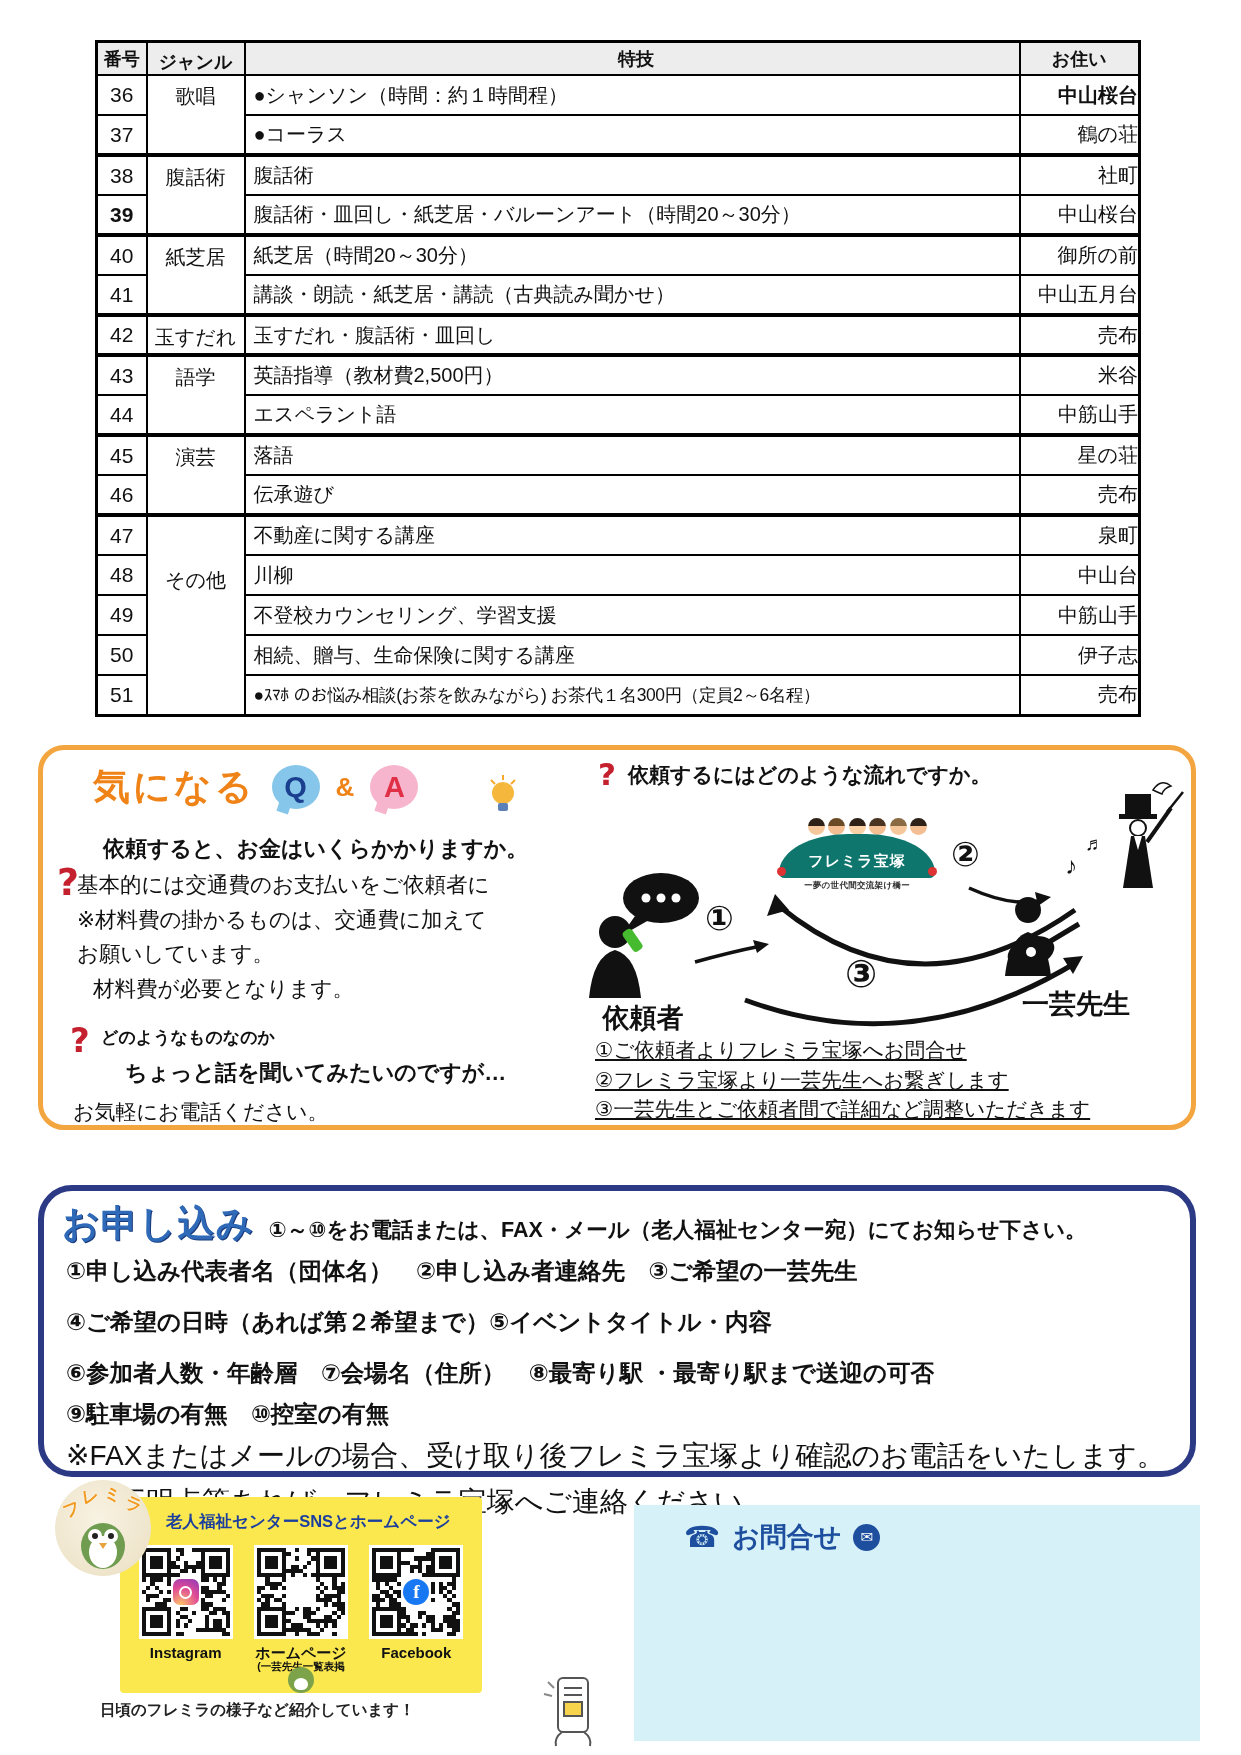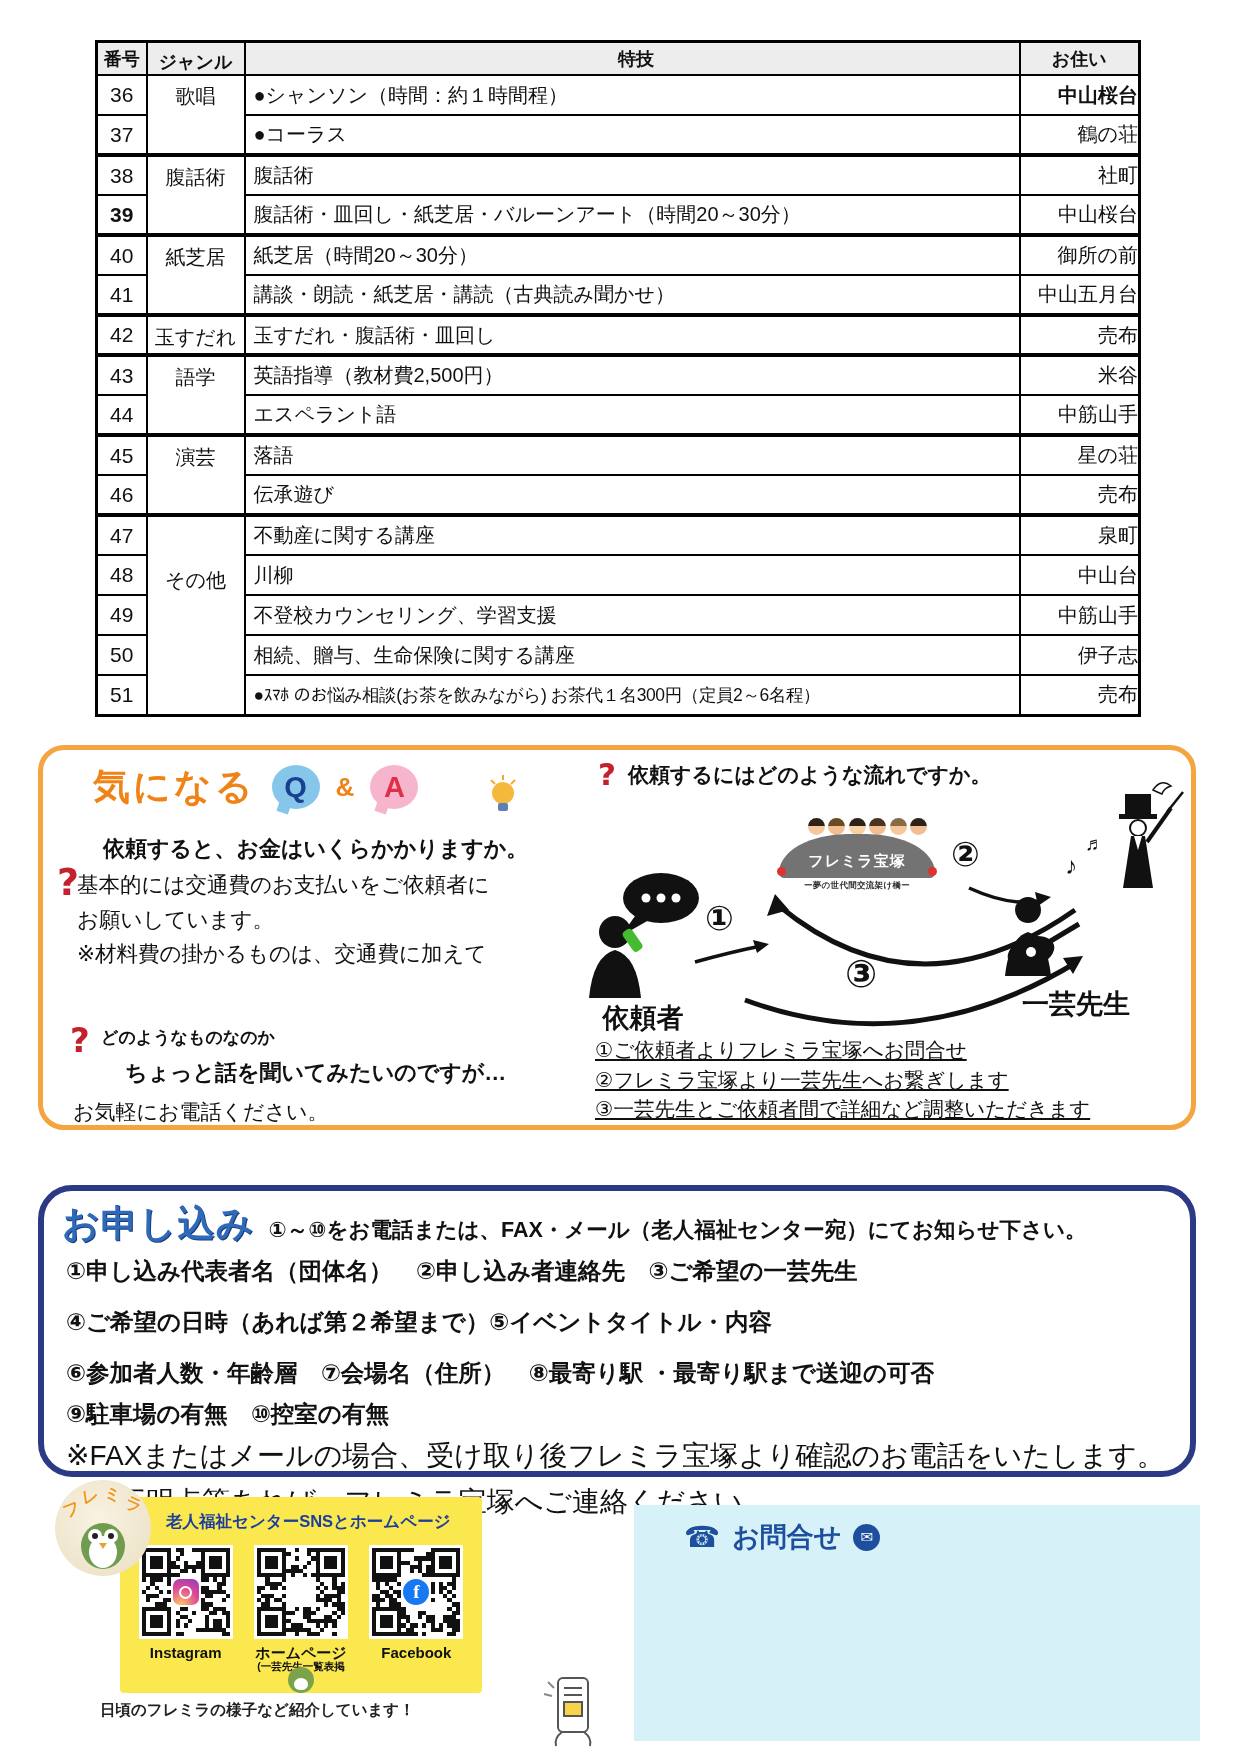--- a/index.html
+++ b/index.html
@@ -66,21 +66,21 @@
   .n1 { left:122px; top:128px; }
   .n2 { left:368px; top:64px; }
   .n3 { left:262px; top:182px; font-size:38px; }
   .lbl-requester { position:absolute; left:-6px; top:230px; width:132px; text-align:center; font-size:27px; font-weight:800; color:#111; }
   .lbl-teacher  { position:absolute; left:398px; top:216px; width:190px; text-align:center; font-size:27px; font-weight:800; color:#111; }
 
   .fremira-logo { position:absolute; left:196px; top:58px; width:156px; }
   .kids { position:absolute; left:8px; top:-10px; width:140px; display:flex; justify-content:space-between; }
   .kids i { width:17px; height:17px; border-radius:50%; display:block; }
   .logo-arch {
-    margin-top:6px; height:44px; background:#737373; position:relative;
+    margin-top:6px; height:44px; background:#0f766e; position:relative;
     border-radius:78px 78px 6px 6px / 44px 44px 6px 6px;
     display:flex; align-items:flex-end; justify-content:center;
   }
   .logo-arch span { color:#fff; font-size:15px; font-weight:800; padding-bottom:7px; letter-spacing:1px; }
   .logo-arch::before, .logo-arch::after { content:""; position:absolute; bottom:2px; width:9px; height:9px; border-radius:50%; background:#d33; }
   .logo-arch::before { left:-2px; } .logo-arch::after { right:-2px; }
   .logo-sub { text-align:center; font-size:8.5px; color:#333; font-weight:700; margin-top:2px; letter-spacing:0.3px; }
 
   .steps { position:absolute; left:552px; top:285px; width:600px; font-size:20.5px; line-height:29.5px; color:#111;text-decoration:underline; }
 
@@ -255,22 +255,23 @@
           </g>
         <circle cx="17" cy="19" r="11" fill="#f6b83c"></circle>
         <rect x="12" y="29" width="10" height="8" rx="2" fill="#5b7fb9"></rect>
       </svg>
     </div>
 
     <div class="qa-q1">依頼すると、お金はいくらかかりますか。</div>
     <span class="red-q rq1">?</span>
     <div class="qa-a1">
       <div>基本的には交通費のお支払いをご依頼者に</div>
+      <div>※材料費の掛かるものは、交通費に加えて</div>
       <div>お願いしています。</div>
-      <div>※材料費の掛かるものは、交通費に加えて</div>
+      <div class="indent">材料費が必要となります。</div>
     </div>
 
     <span class="red-q rq2">?</span>
     <div class="qa-q2a">どのようなものなのか</div>
     <div class="qa-q2b">ちょっと話を聞いてみたいのですが…</div>
     <div class="qa-note">お気軽にお電話ください。</div>
 
     <span class="red-q rq3">?</span>
     <div class="flow-q">依頼するにはどのような流れですか。</div>
 

